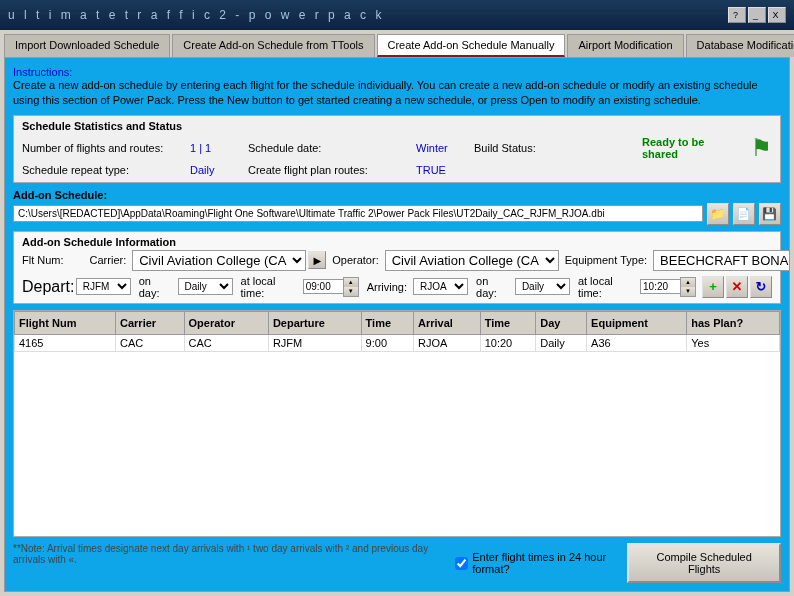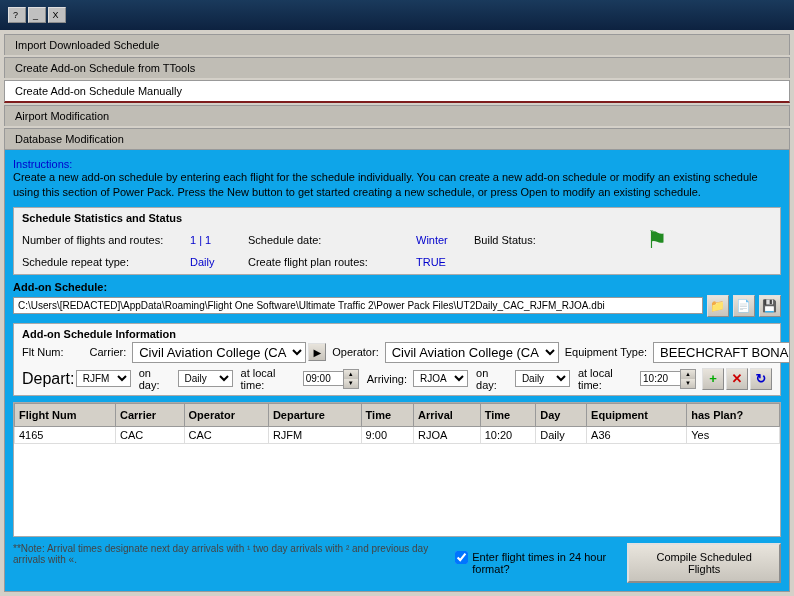--- a/index.html
+++ b/index.html
@@ -49,21 +49,20 @@
       height: calc(596px - 30px);
       display: flex;
       flex-direction: column;
     }
 
     
     .tabs-bar {
       display: flex;
       gap: 2px;
       margin-bottom: 0;
-      flex-direction: column;
     }
     .tab {
       padding: 4px 10px;
       background: #c0bdb5;
       border: 1px solid #999;
       border-bottom: none;
       cursor: pointer;
       font-size: 11px;
       color: #000;
       white-space: nowrap;
@@ -288,21 +287,21 @@
       font-size: 10px;
       color: #444;
     }
     .bottom-row {
       display: flex;
       align-items: center;
       justify-content: space-between;
     }
     .checkbox-label {
       display: flex;
-      align-items: flex-start;
+      align-items: center;
       gap: 4px;
       font-size: 11px;
     }
     .compile-btn {
       background: linear-gradient(to bottom, #e8e4dc, #c8c4bc);
       border: 2px outset #e0e0e0;
       padding: 6px 16px;
       font-size: 11px;
       cursor: pointer;
       color: #000;
@@ -318,20 +317,21 @@
     .on-day-label {
       font-size: 11px;
       color: #000;
       margin-left: 2px;
     }
   </style>
 </head>
 <body>
 
 <div class="title-bar">
+  <span>u l t i m a t e   t r a f f i c   2   -   p o w e r p a c k</span>
   <div class="title-bar-buttons">
     <div class="title-bar-btn">?</div>
     <div class="title-bar-btn">_</div>
     <div class="title-bar-btn">X</div>
   </div>
 </div>
 
 <div class="main-container">
 
   <div class="tabs-bar">
@@ -350,20 +350,21 @@
     </div>
 
     <div class="stats-section">
       <div class="section-label">Schedule Statistics and Status</div>
       <div class="stats-row">
         <span class="stats-label">Number of flights and routes:</span>
         <span class="stats-value blue-link">1 | 1</span>
         <span class="stats-label">Schedule date:</span>
         <span class="stats-value blue-link">Winter</span>
         <span class="stats-label">Build Status:</span>
+        <span class="stats-value green">Ready to be shared</span>
         <span class="flag-icon">⚑</span>
       </div>
       <div class="stats-row">
         <span class="stats-label">Schedule repeat type:</span>
         <span class="stats-value blue-link">Daily</span>
         <span class="stats-label">Create flight plan routes:</span>
         <span class="stats-value blue-link">TRUE</span>
       </div>
     </div>
 

